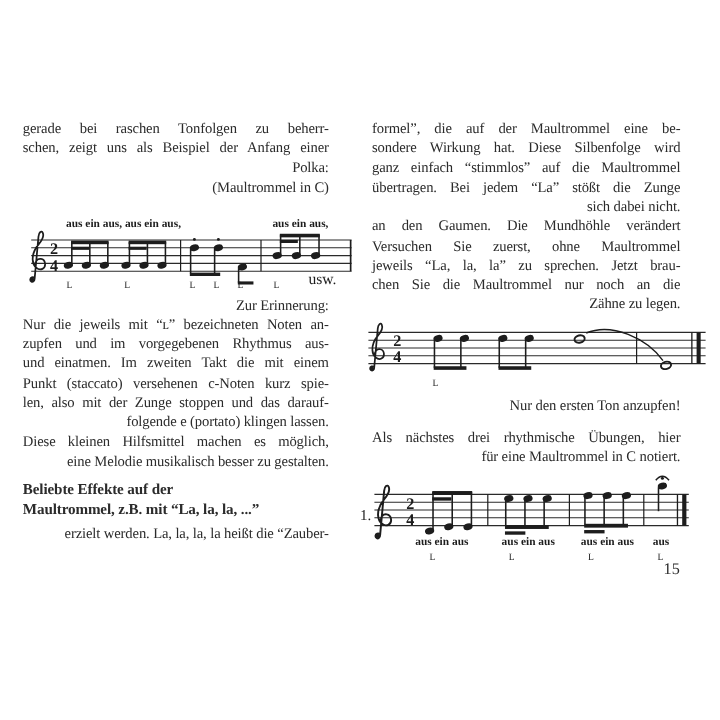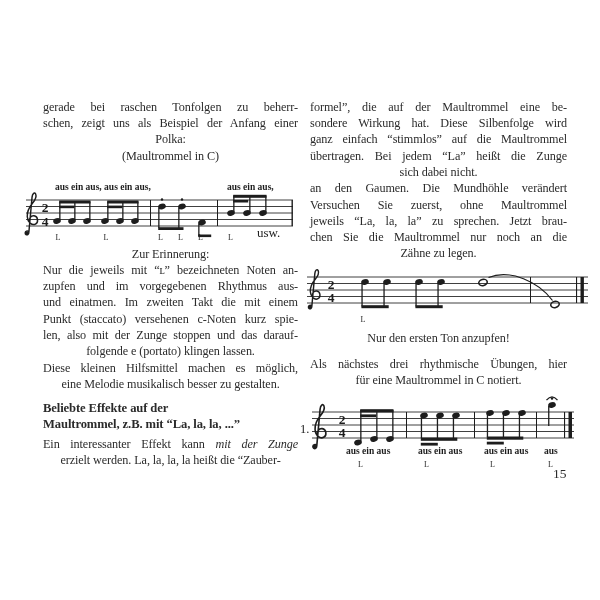--- a/index.html
+++ b/index.html
@@ -1,23 +1,23 @@
 <!DOCTYPE html>
 <html><head>
 <meta charset="utf-8">
 <style>
   html,body { margin:0; padding:0; background:#ffffff; }
   .page {
     position:relative; width:600px; height:600px; background:#ffffff;
     font-family:"Liberation Serif", serif; color:#2b2b2b; overflow:hidden;
   }
   .block { position:absolute; font-size:12.2px; line-height:16.2px; letter-spacing:-0.1px; }
-  .leftcol  { left:43px;  width:255px; }
+  .leftcol  { left:19px;  width:255px; }
   .rightcol { left:310px; width:257px; }
-  .line { text-align:center; white-space:normal; }
+  .line { text-align:right; white-space:normal; }
   .line.j { text-align:justify; text-align-last:justify; }
   .raw .line { text-align:left; text-align-last:auto !important; }
   .heading { font-weight:bold; font-size:12.6px; line-height:16.4px; }
   .staff { position:absolute; }
   svg text { font-family:"Liberation Serif", serif; fill:#1d1d1d; }
   .lyric   { font-size:9.5px; font-weight:bold; }
   .lmark   { font-size:8px; }
   .timesig { font-size:13.5px; font-weight:bold; }
   .usw     { font-size:13px; }
   .slabel  { font-size:12.5px; }
@@ -122,29 +122,28 @@
     </div>
   <div class="block leftcol" style="top:359.5px">
       <div class="line j">Diese kleinen Hilfsmittel machen es möglich,</div>
       <div class="line last">eine Melodie musikalisch besser zu gestalten.</div>
     </div>
   <div class="block leftcol heading raw" style="top:399.5px">
       <div class="line j">Beliebte Effekte auf der</div>
       <div class="line last">Maultrommel, z.B. mit “La, la, la, ...”</div>
     </div>
   <div class="block leftcol" style="top:436px">
-    <div class="line j"><span>Ein interessanter Effekt kann </span><i>mit der Zunge</i></div>
     <div class="line last">erzielt werden. La, la, la, la heißt die “Zauber-</div>
   </div>
 
   <div class="block rightcol" style="top:99px">
       <div class="line j">formel”, die auf der Maultrommel eine be-</div>
       <div class="line j">sondere Wirkung hat. Diese Silbenfolge wird</div>
       <div class="line j">ganz einfach “stimmlos” auf die Maultrommel</div>
-      <div class="line j">übertragen. Bei jedem “La” heißt die Zunge</div>
+      <div class="line j">übertragen. Bei jedem “La” stößt die Zunge</div>
       <div class="line last">sich dabei nicht.</div>
       <div class="line j">an den Gaumen. Die Mundhöhle verändert</div>
     </div>
   <div class="block rightcol" style="top:196.5px">
       <div class="line j">Versuchen Sie zuerst, ohne Maultrommel</div>
       <div class="line j">jeweils “La, la, la” zu sprechen. Jetzt brau-</div>
       <div class="line j">chen Sie die Maultrommel nur noch an die</div>
       <div class="line last">Zähne zu legen.</div>
     </div>
 

